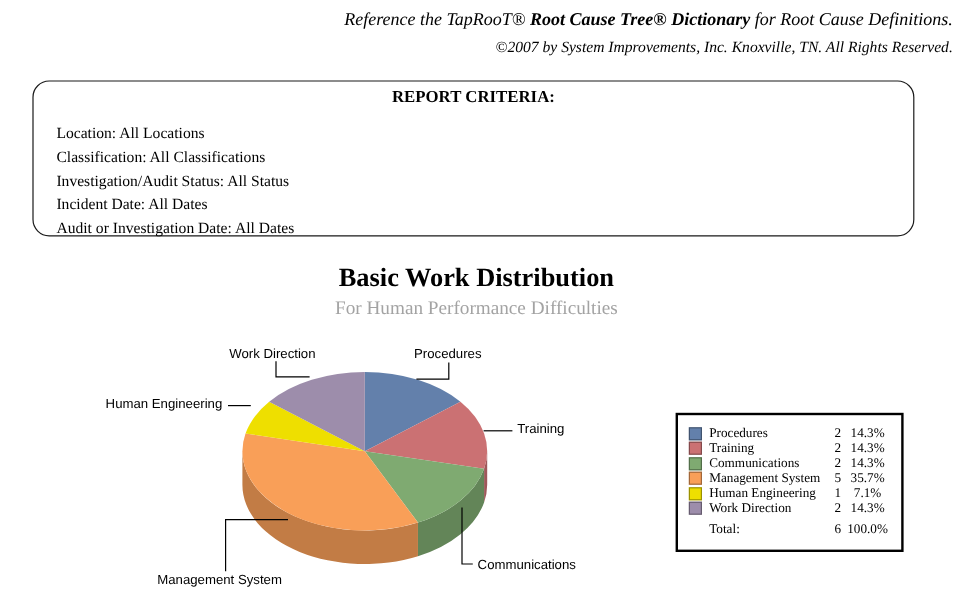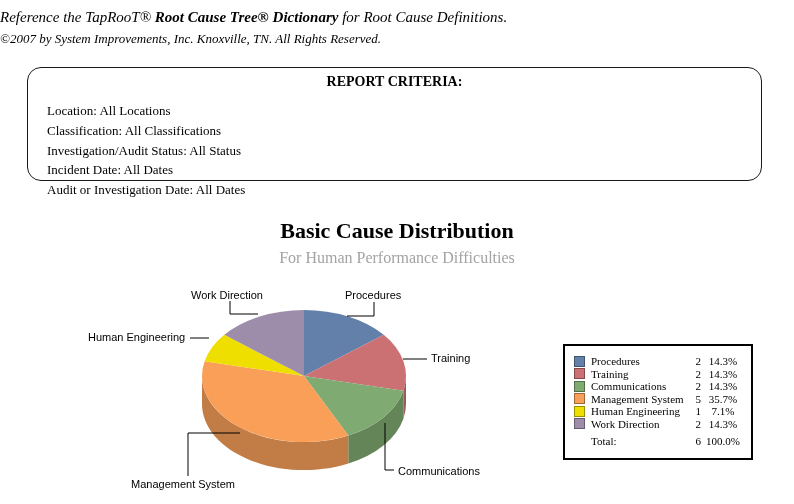--- a/index.html
+++ b/index.html
@@ -1,27 +1,27 @@
 <!DOCTYPE html>
 <html><head>
 <meta charset="utf-8">
 <style>
   html,body{margin:0;padding:0;}
   body{
     width:794px;height:504px;position:relative;background:#fff;
     font-family:"Liberation Serif", serif;color:#000;overflow:hidden;
   }
   
-  .hdr{position:absolute;left:0;width:794px;text-align:left;font-style:italic;}
+  .hdr{position:absolute;left:0;width:794px;text-align:right;font-style:italic;}
   .hdr1{top:9px;font-size:15px;}
   .hdr1 .bold{font-weight:bold;}
   .hdr2{top:31px;font-size:13px;}
   
   .criteria-box{
-    position:absolute;left:27px;top:67px;width:735px;height:114px;
+    position:absolute;left:27px;top:67px;width:735px;height:130px;
     border:1px solid #1a1a1a;border-radius:14px;box-sizing:border-box;background:#fff;
   }
   .criteria-title{margin-top:6px;text-align:center;font-weight:bold;font-size:14px;}
   .criteria-rows{margin-top:11px;padding-left:19px;}
   .criteria-row{font-size:13px;line-height:19.8px;white-space:nowrap;}
   .criteria-row .lab{font-weight:normal;}
   
   .chart-title{position:absolute;left:0;top:218px;width:794px;text-align:center;
     font-size:22px;font-weight:bold;}
   .chart-subtitle{position:absolute;left:0;top:249px;width:794px;text-align:center;
@@ -59,21 +59,21 @@
   <div class="criteria-title">REPORT CRITERIA:</div>
   <div class="criteria-rows">
     <div class="criteria-row"><span class="lab">Location:</span> <span>All Locations</span></div>
     <div class="criteria-row"><span class="lab">Classification:</span> <span>All Classifications</span></div>
     <div class="criteria-row"><span class="lab">Investigation/Audit Status:</span> <span>All Status</span></div>
     <div class="criteria-row"><span class="lab">Incident Date:</span> <span>All Dates</span></div>
     <div class="criteria-row"><span class="lab">Audit or Investigation Date:</span> <span>All Dates</span></div>
   </div>
 </div>
 
-<div class="chart-title">Basic Cause Distribution</div>
+<div class="chart-title">Basic Work Distribution</div>
 <div class="chart-subtitle">For Human Performance Difficulties</div>
 
 <svg id="pie-svg" viewBox="0 0 794 504">
   <g id="pie-sides">
       <path d="M406.0 376.0 A102 66 0 0 1 403.4 390.7 L403.4 418.7 A102 66 0 0 0 406.0 404.0 Z" fill="rgb(158,88,90)"></path>
       <path d="M403.4 390.7 A102 66 0 0 1 348.3 435.5 L348.3 463.5 A102 66 0 0 0 403.4 418.7 Z" fill="rgb(99,133,88)"></path>
       <path d="M348.3 435.5 A102 66 0 0 1 202.0 376.0 L202.0 404.0 A102 66 0 0 0 348.3 463.5 Z" fill="rgb(194,124,69)"></path>
     </g>
   <g id="pie-tops">
       <path d="M304 376 L304.0 310.0 A102 66 0 0 1 383.7 334.8 Z" fill="#6380AB"></path>

